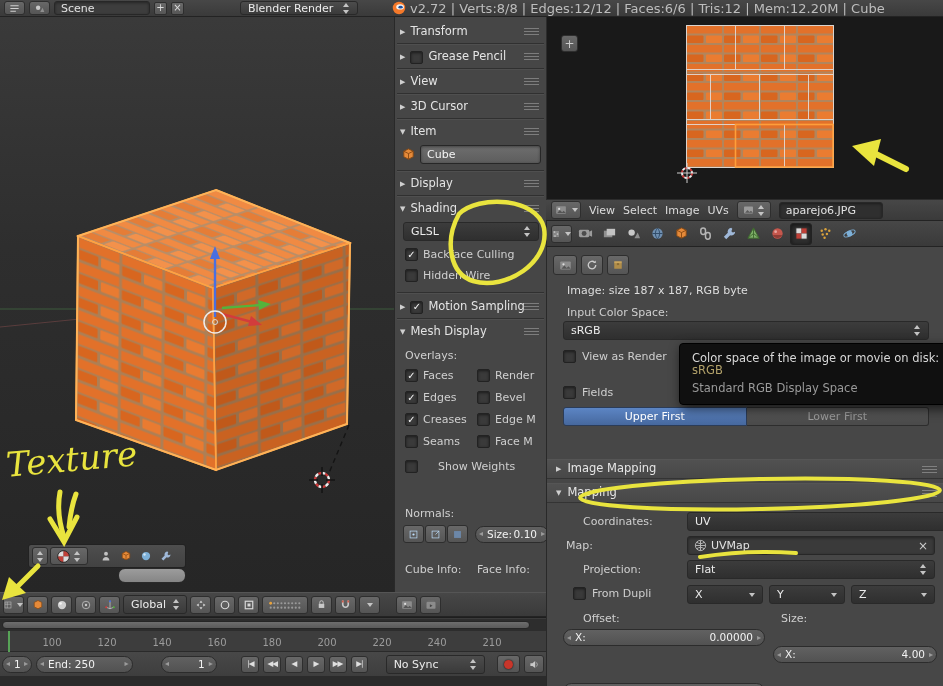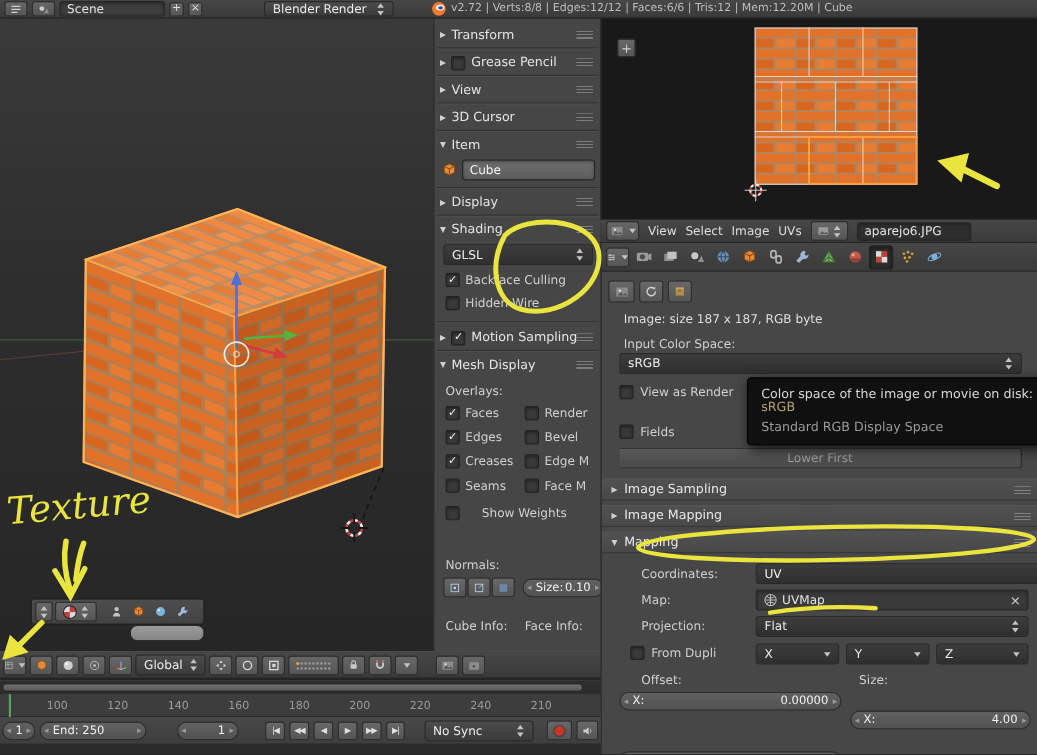--- a/index.html
+++ b/index.html
@@ -32,21 +32,21 @@
   .namefield{background:linear-gradient(#6e6e6e,#5d5d5d);color:#f4f4f4}
   .mini{display:inline-flex;align-items:center;justify-content:center;width:14px;height:14px;border-radius:2px;background:linear-gradient(#6a6a6a,#565656);border:1px solid #2e2e2e;color:#ddd;font-size:10px}
   .mini-add::after{content:"+"}
   .mini-x::after{content:"×"}
   .xglyph{margin-left:auto;color:#ccc;font-size:12px}
   .xglyph::after{content:"×"}
   .plus::after{content:"+";color:#ccc;font-size:12px}
   .pb{width:19px;height:17px;padding:0;font-size:7.5px;letter-spacing:-1px;color:#e0e0e0}
   .pb1::after{content:"|◀"}.pb2::after{content:"◀◀"}.pb3::after{content:"◀"}.pb4::after{content:"▶"}.pb5::after{content:"▶▶"}.pb6::after{content:"▶|"}
   .rec::after{content:"";width:9px;height:9px;border-radius:50%;background:#c8362b;box-shadow:0 0 2px #000}
-  .stats{color:#bdbdbd;font-size:10px;white-space:nowrap}
+  .stats{color:#bdbdbd;font-size:13px;white-space:nowrap}
   .tab{display:inline-flex;align-items:center;justify-content:center;width:22px;height:22px;border-radius:3px}
   .tab.on{background:#2e2e2e;box-shadow:inset 0 1px 4px rgba(0,0,0,.6);border:1px solid #222}
   .seg{display:flex;height:19px}
   .seg .a{flex:1;display:flex;align-items:center;justify-content:center;background:linear-gradient(#5c85c4,#46689e);border:1px solid #2b3c58;border-radius:3px 0 0 3px;color:#fff}
   .seg .b{flex:1;display:flex;align-items:center;justify-content:center;background:linear-gradient(#585858,#4a4a4a);border:1px solid #2d2d2d;border-left:none;border-radius:0 3px 3px 0;color:#9d9d9d}
   .pphdr{position:absolute;display:flex;align-items:center;gap:6px;height:20px;left:0;right:0;padding:0 9px;background:linear-gradient(#515151,#484848);border-top:1px solid rgba(255,255,255,.07);border-bottom:1px solid rgba(0,0,0,.35);color:#e6e6e6;font-size:11.5px}
   .pphdr::before{content:"▶";font-size:7px;color:#cfcfcf}
   .pphdr.open::before{content:"▼"}
   .tooltip{position:absolute;background:rgba(14,14,14,.97);border:1px solid #000;border-radius:4px;padding:9px 12px;box-shadow:2px 4px 12px rgba(0,0,0,.65);font-size:11.5px;z-index:50}
   .tooltip .l2{color:#9a9a9a;margin-top:7px}
@@ -629,45 +629,44 @@
     <div class="abs flex" style="left:16px;top:129px;gap:6px">
         <span class="cb"></span>
         <span class="lbl">View as Render</span>
       </div>
     <div class="abs flex" style="left:16px;top:165px;gap:6px">
         <span class="cb"></span>
         <span class="lbl">Fields</span>
       </div>
 
     <div class="abs seg" style="left:16px;top:186px;width:366px">
+      <span class="a">
+          <span>Upper First</span>
+        </span>
       <span class="b">
           <span>Lower First</span>
         </span>
     </div>
 
-    <div class="pphdr" style="top:214px">
-        <span>Image Sampling</span>
-        <span class="grip" style="top:6px;right:6px"></span>
-      </div>
     <div class="pphdr" style="top:238px">
         <span>Image Mapping</span>
         <span class="grip" style="top:6px;right:6px"></span>
       </div>
     <div class="pphdr open" style="top:262px">
         <span>Mapping</span>
         <span class="grip" style="top:6px;right:6px"></span>
       </div>
 
     <div class="abs lbl" style="left:36px;top:295px">Coordinates:</div>
     <div class="abs menu dk" style="left:140px;top:291px;width:296px">
         <span>UV</span>
         <span class="ud"></span>
       </div>
 
-    <div class="abs lbl" style="left:36px;top:319px">Map:</div>
+    <div class="abs lbl" style="left:19px;top:319px">Map:</div>
     <div class="abs field" style="left:140px;top:315px;width:248px;background:#3a3a3a">
       <svg width="13" height="13" viewBox="0 0 14 14">
           <circle cx="7" cy="7" r="5.5" fill="none" stroke="#bbb"></circle>
           <path d="M1.5 7h11M7 1.5v11M3 3.5c2.5 2 5.5 2 8 0M3 10.5c2.5-2 5.5-2 8 0" stroke="#bbb" fill="none"></path>
         </svg>
       <span>UVMap</span>
       <span class="xglyph"></span>
     </div>
 
     <div class="abs lbl" style="left:36px;top:343px">Projection:</div>

